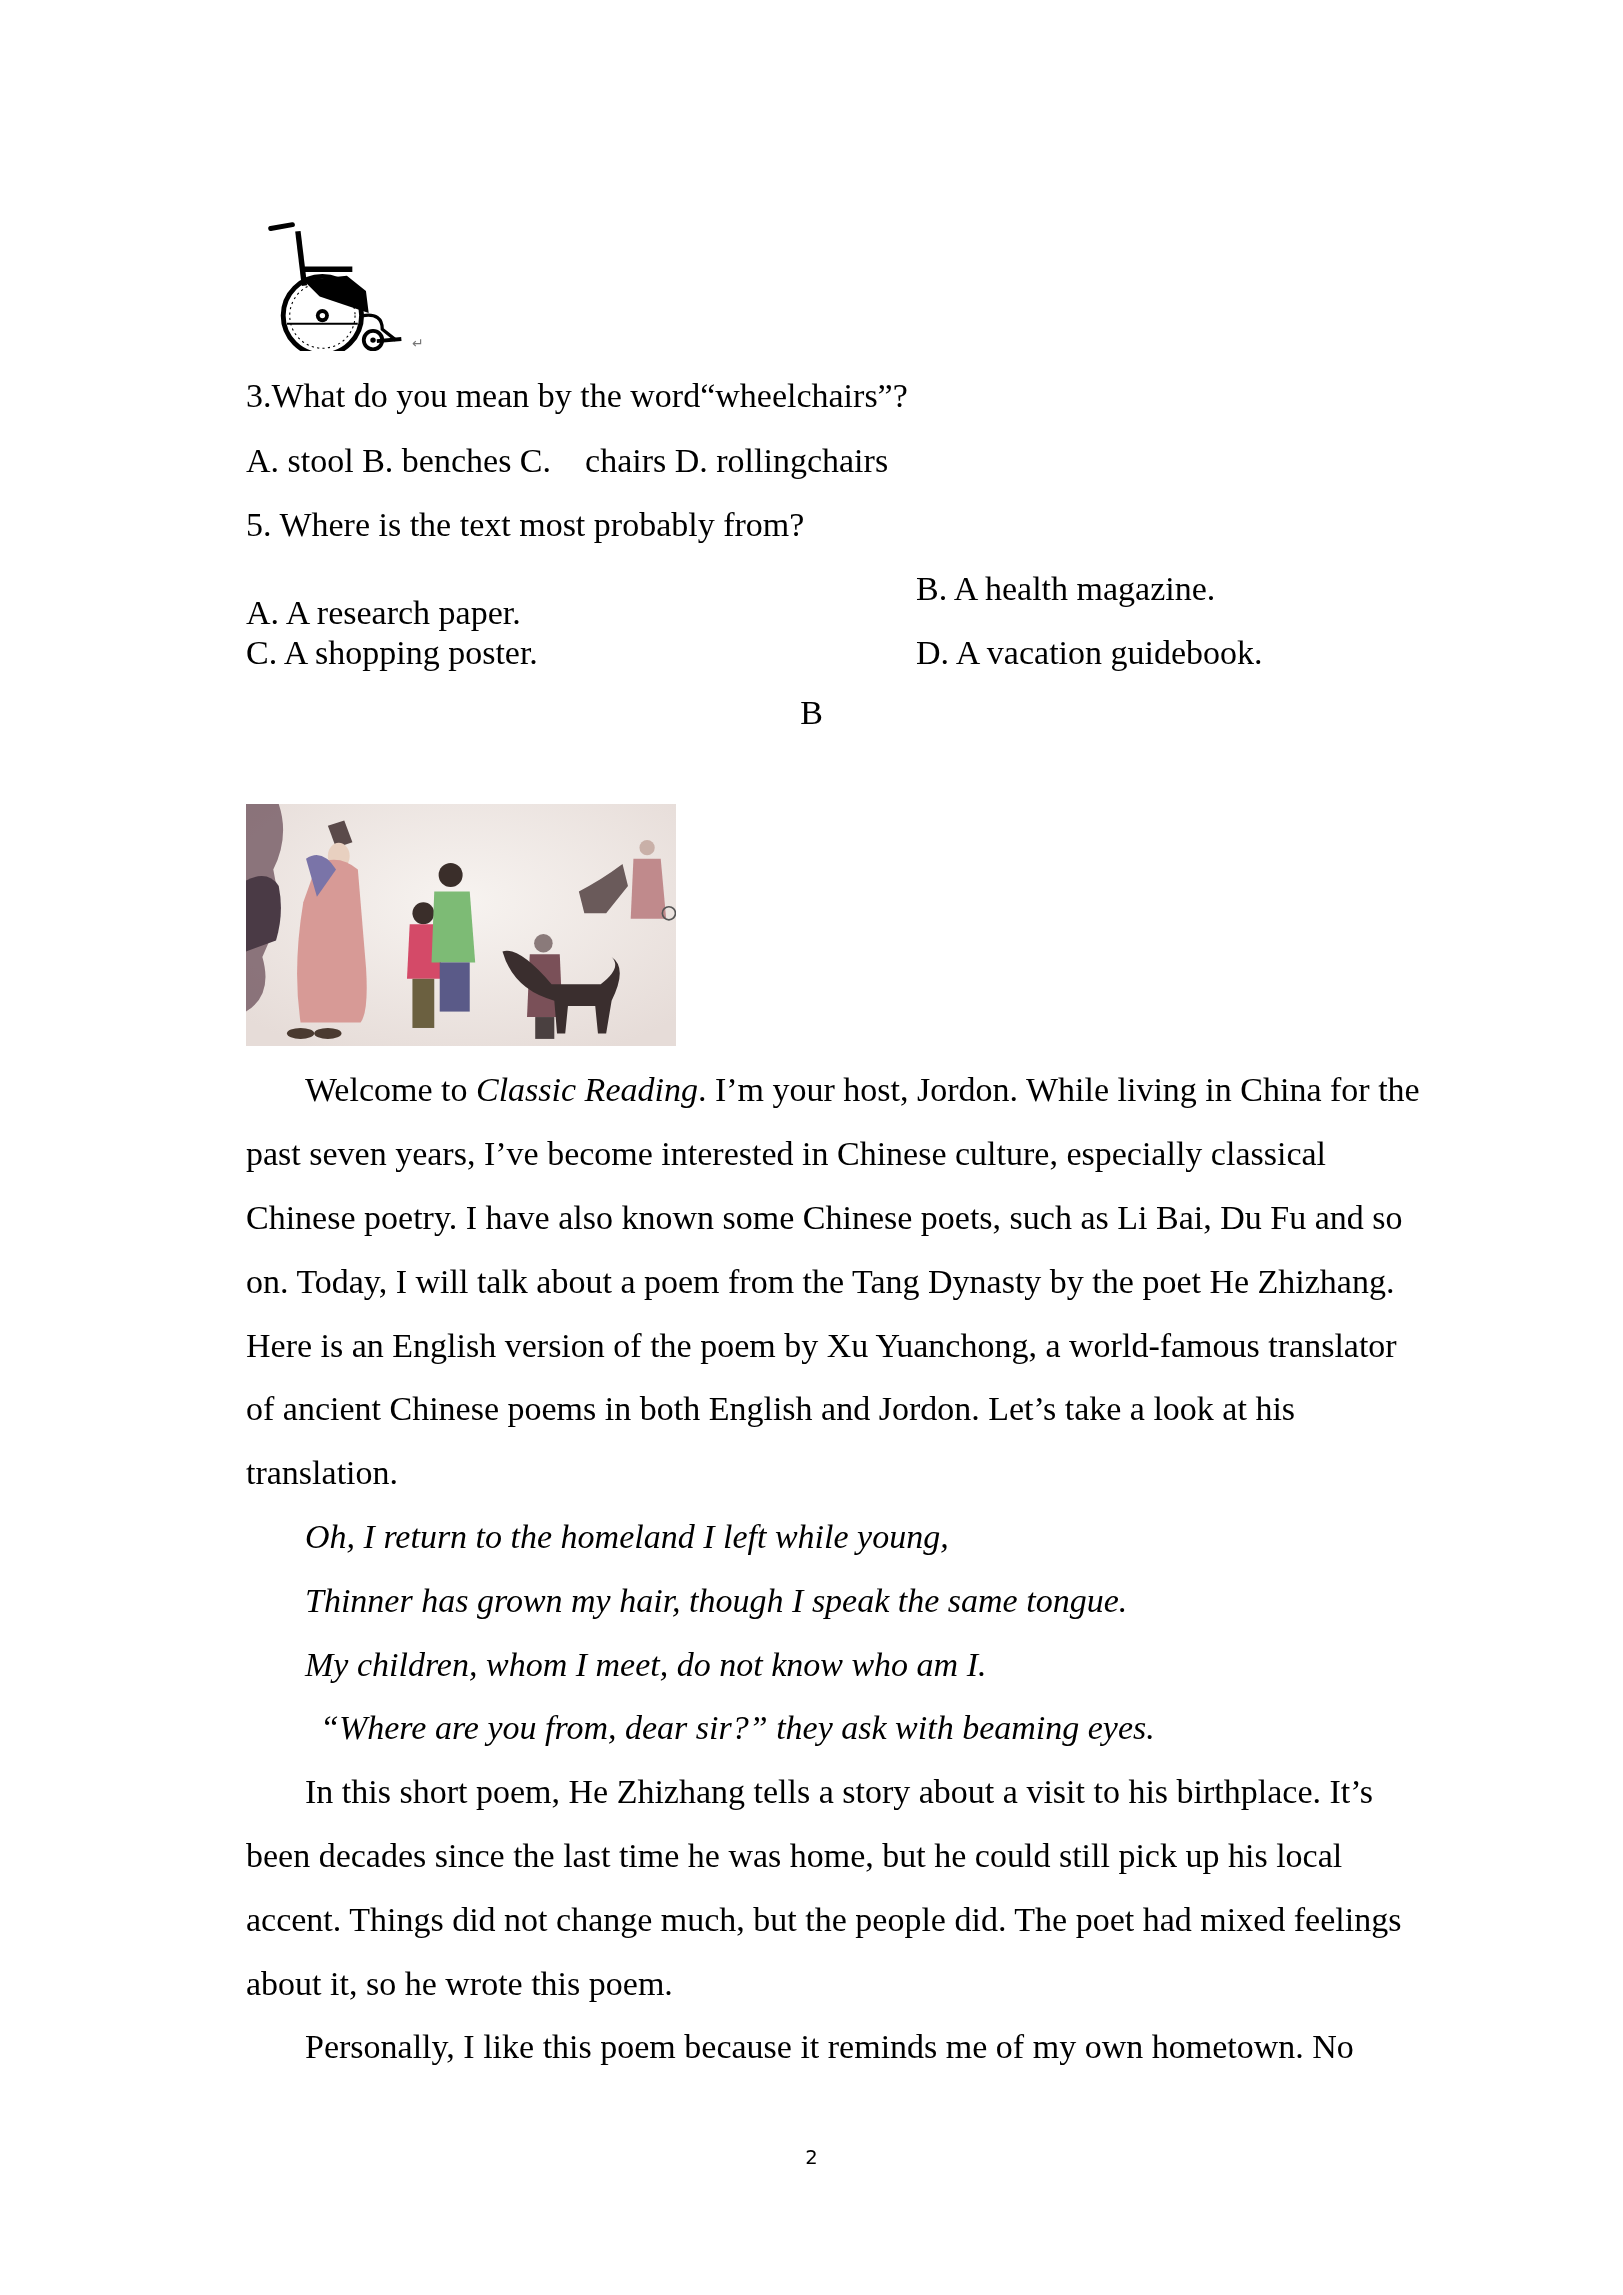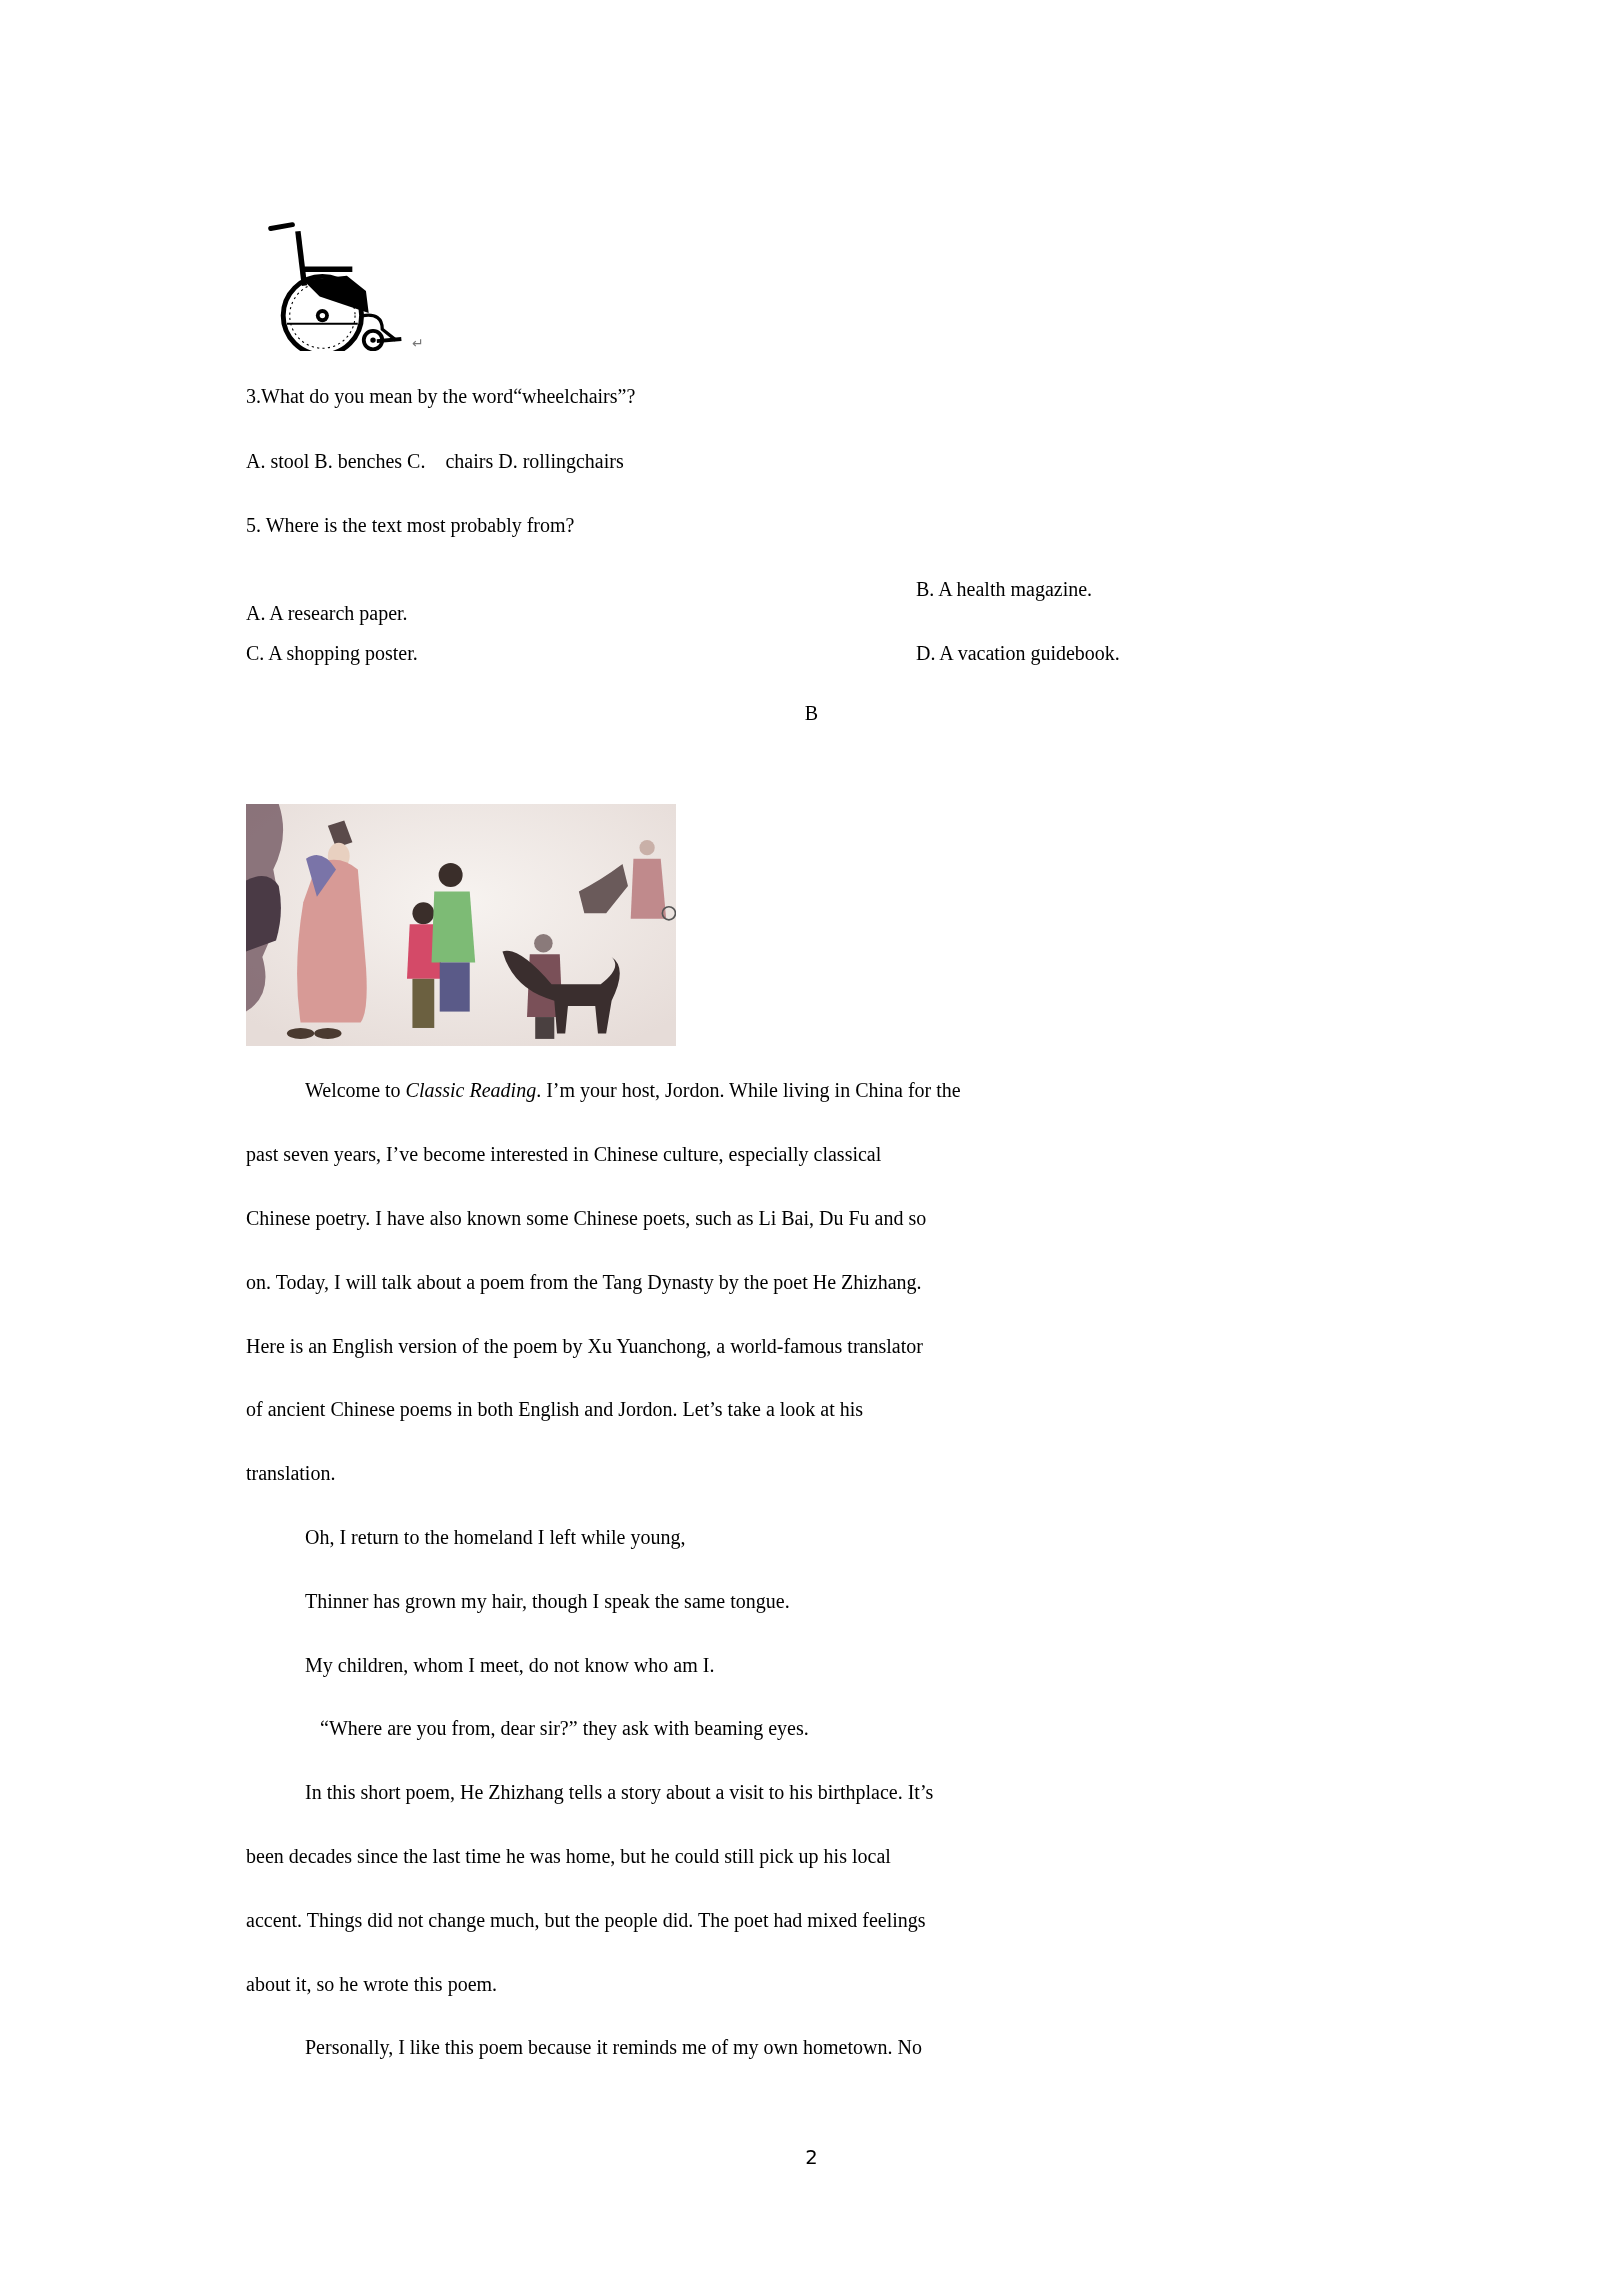--- a/index.html
+++ b/index.html
@@ -1,20 +1,20 @@
 <!DOCTYPE html>
 <html style="font-size:8.7px"><head>
 <meta charset="utf-8">
 <style>
   html, body { margin: 0; padding: 0; background: #ffffff; }
   body { width: 1623px; height: 2295px; position: relative; overflow: hidden;
          font-family: "Liberation Serif", "DejaVu Serif", serif; color: #000; }
-  .line { position: absolute; left: 246px; font-size: 20px; line-height: 38px; white-space: nowrap; }
+  .line { position: absolute; left: 246px; font-size: 34px; line-height: 38px; white-space: nowrap; }
   .indent { left: 305px; }
-  .poem { }
+  .poem { font-style: italic; }
   .poem4 { left: 320px; }
   .col2 { left: 916px; }
   .center { left: 0; width: 1623px; text-align: center; }
   .pagenum { position: absolute; left: 0; width: 1623px; text-align: center; top: 2146px;
              font-family: "DejaVu Sans", sans-serif; font-size: 19.6px; }
   #wheelchair { position: absolute; left: 254px; top: 204px; width: 164px; height: 147px; }
   #return-mark { position: absolute; left: 412px; top: 335px; font-size: 14px; color: #777; font-family: "DejaVu Sans", sans-serif; }
   #painting { position: absolute; left: 246px; top: 804px; width: 430px; height: 242px; overflow: hidden; }
 </style>
 </head>

